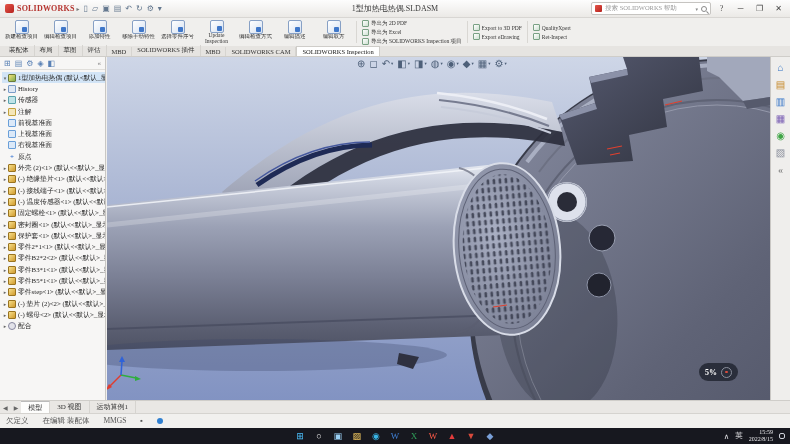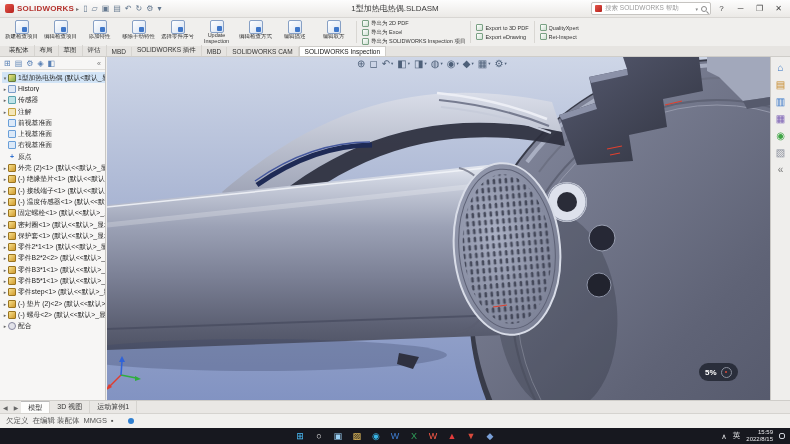--- a/index.html
+++ b/index.html
@@ -1,17 +1,17 @@
 <!DOCTYPE html>
 <html><head>
 <meta charset="utf-8">
 <style>
   *{box-sizing:border-box;margin:0;padding:0}
   html,body{width:790px;height:444px;overflow:hidden}
-  #app{position:relative;width:790px;height:444px;background:#f0efed;font-family:Liberation Sans, sans-serif;color:#333;overflow:hidden}
+  #app{position:relative;width:790px;height:444px;background:#f0efed;font-family:Liberation Serif, serif;color:#333;overflow:hidden}
 
   
   .titlebar{position:absolute;top:0;left:0;right:0;height:18px;background:linear-gradient(#fdfdfd,#ebe9e6);border-bottom:1px solid #d8d6d3;display:flex;align-items:center;padding:0 3px}
   .sw-logo-mark{width:9px;height:9px;background:linear-gradient(135deg,#e4554a,#b5221d);border-radius:2px;margin:0 3px 0 2px;flex:none}
   .sw-logo-text{font-size:8px;font-weight:bold;color:#b5332e;letter-spacing:.2px}
   .tb-caret{font-size:6px;color:#777;margin:0 4px 0 2px}
   .qat{display:flex;gap:4px;font-size:8px;color:#64788f;align-items:center}
   .qicon{display:inline-block;line-height:8px}
   .tb-title{position:absolute;left:50%;transform:translateX(-50%);font-size:8px;color:#3a3a3a;white-space:nowrap}
   .tb-right{margin-left:auto;display:flex;align-items:center;gap:2px}
@@ -495,21 +495,21 @@
     <span class="bnav">◀</span>
     <span class="bnav">▶</span>
     <span id="bottom-tabs" style="display:flex">
         <span class="btab active">模型</span>
         <span class="btab">3D 视图</span>
         <span class="btab">运动算例1</span>
       </span>
   </div>
 
   <div class="status-bar">
-    <span id="status-items" style="display:flex;gap:4px">
+    <span id="status-items" style="display:flex;gap:14px">
         <span class="sb-item">欠定义</span>
         <span class="sb-item">在编辑 装配体</span>
         <span class="sb-item">MMGS</span>
         <span class="sb-item">▪</span>
       </span>
     <span class="sb-dot"></span>
   </div>
 
   <div class="taskbar">
     <div class="tk-center" id="tk-center">

